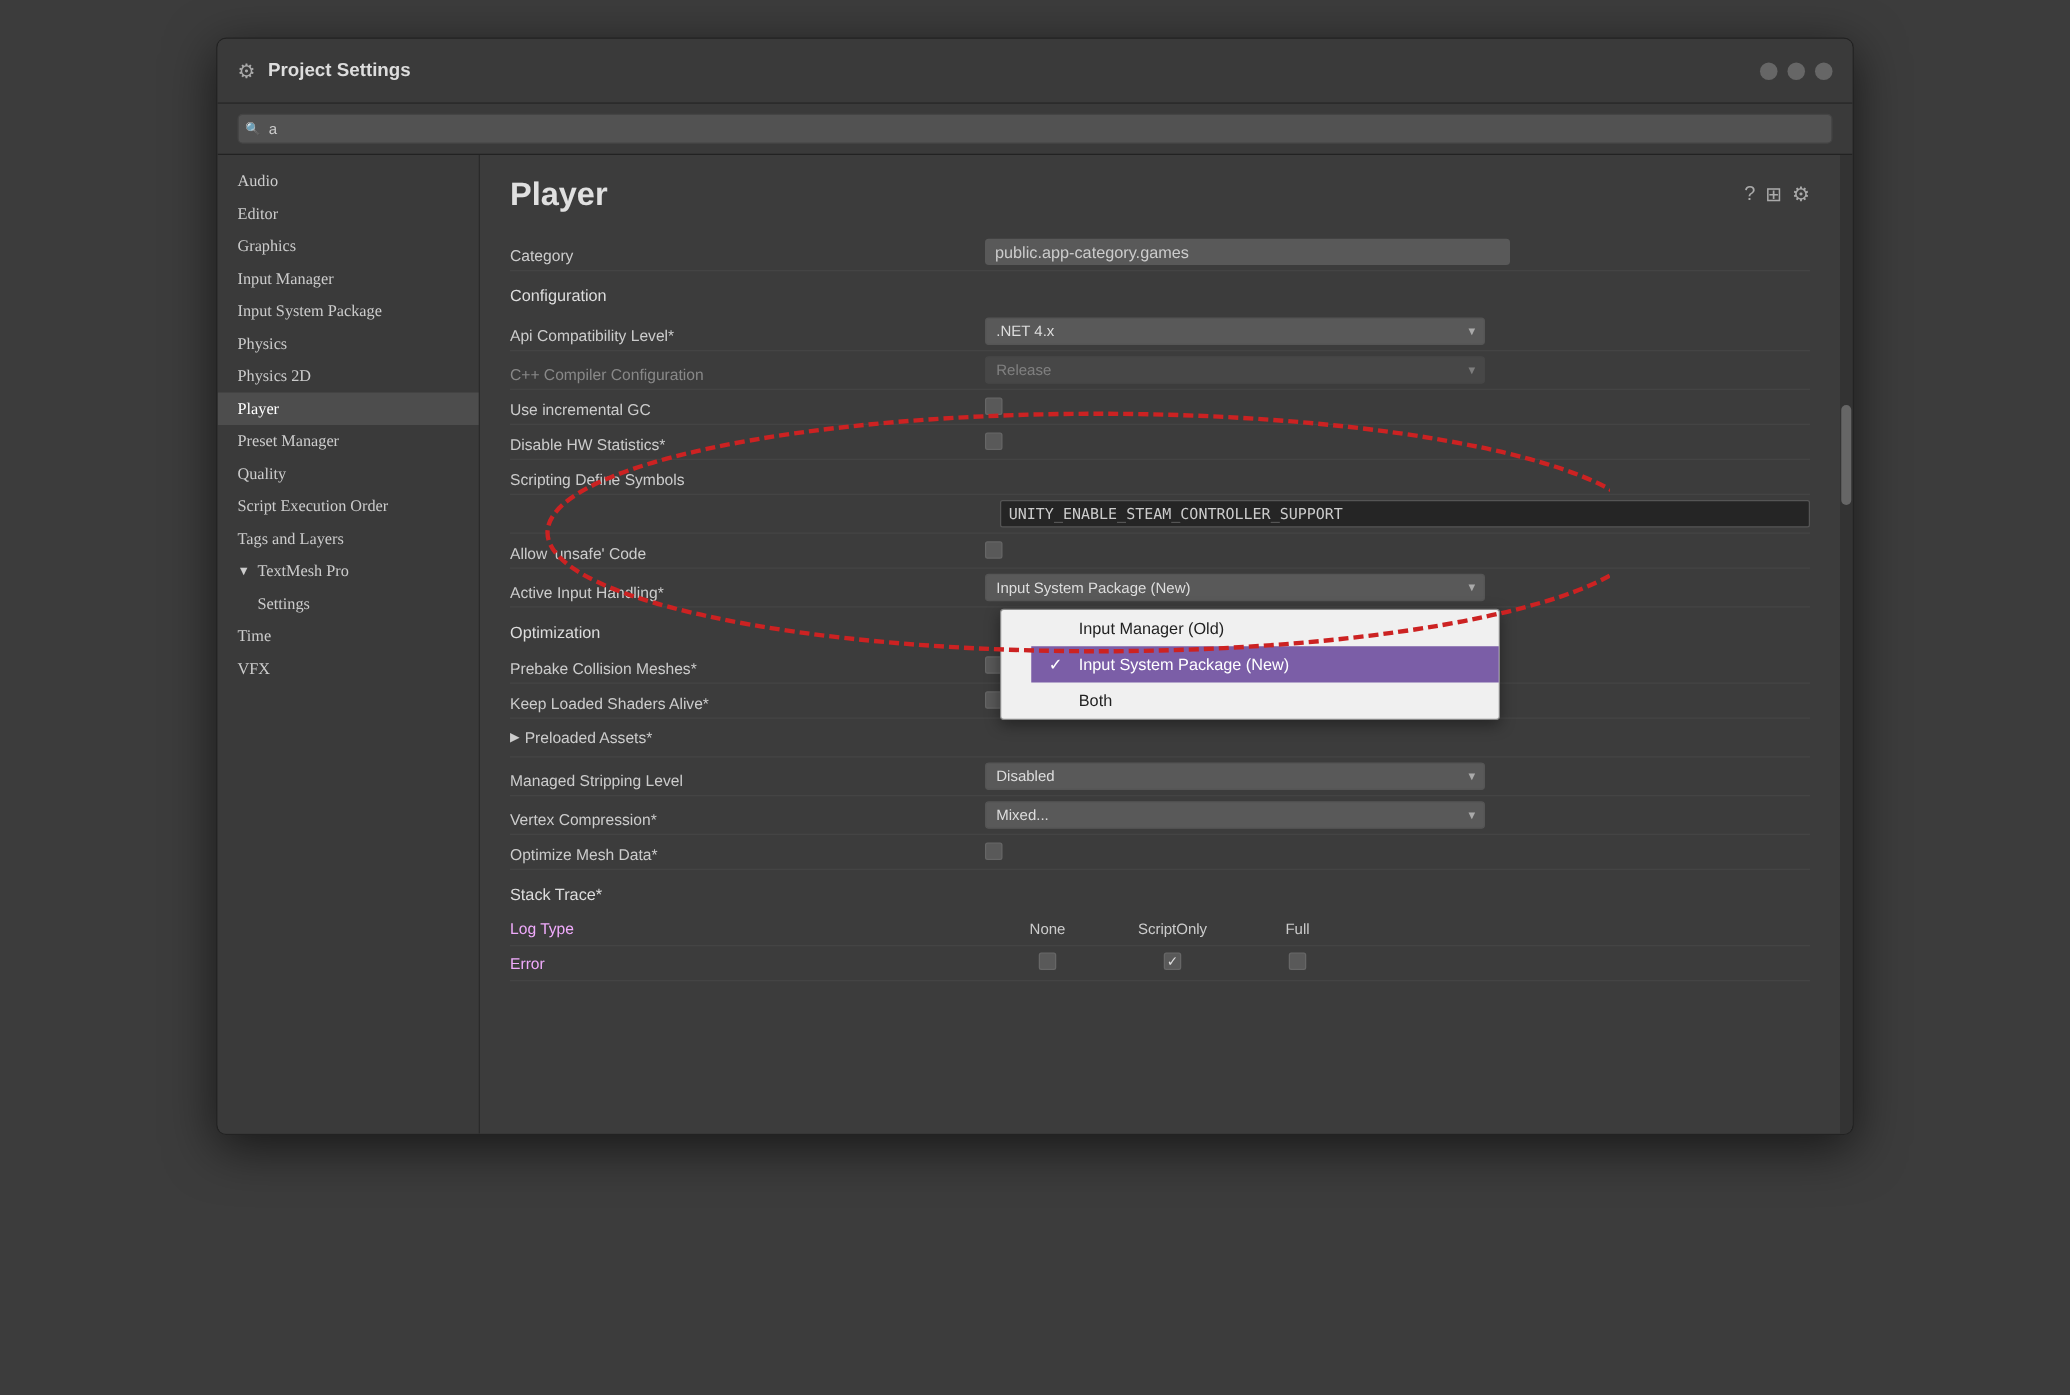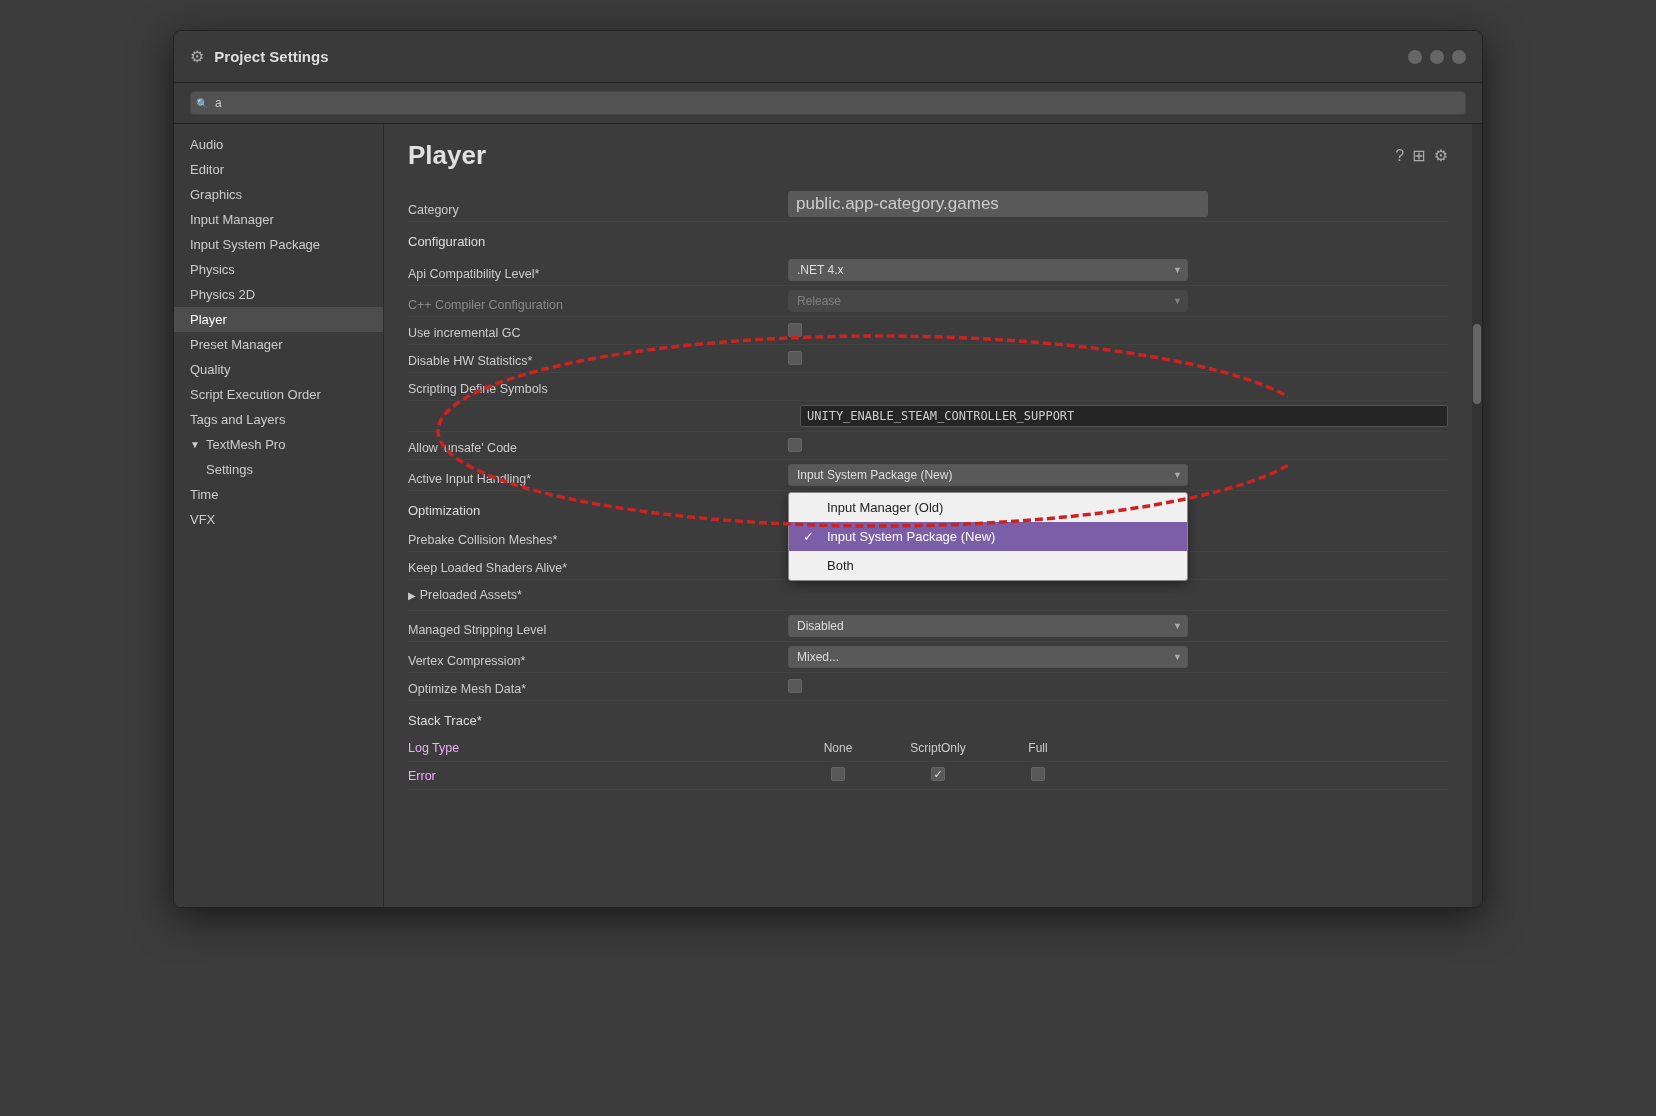--- a/index.html
+++ b/index.html
@@ -100,20 +100,21 @@
     }
 
     
     .sidebar {
       width: 210px;
       background: #3a3a3a;
       border-right: 1px solid #2a2a2a;
       overflow-y: auto;
       flex-shrink: 0;
       padding: 8px 0;
+      font-family: Liberation Serif, serif;
     }
     .sidebar-item {
       padding: 5px 16px;
       cursor: pointer;
       color: #ccc;
       font-size: 13px;
       display: flex;
       align-items: center;
       gap: 4px;
     }
@@ -427,21 +428,21 @@
         <span class="page-title">Player</span>
         <div class="header-icons">
           <span>?</span>
           <span>⊞</span>
           <span>⚙</span>
         </div>
       </div>
 
       <div class="setting-row">
         <div class="setting-label">Category</div>
-        <div class="setting-value" style="background:#595959; padding:3px 8px; border-radius:3px; font-size:17px; color:#ccc; max-width:420px;">public.app-category.games</div>
+        <div class="setting-value" style="background:#595959; padding:3px 8px; border-radius:3px; font-size:13px; color:#ccc; max-width:420px;">public.app-category.games</div>
       </div>
 
       <div class="section-label">Configuration</div>
 
 
       <div class="setting-row">
         <div class="setting-label">Api Compatibility Level*</div>
         <div class="setting-value">
           <div class="dropdown-wrapper">
             <select class="dropdown">
@@ -497,21 +498,21 @@
 
       <div class="setting-row" style="position:relative;">
         <div class="setting-label">Active Input Handling*</div>
         <div class="setting-value input-dropdown-container">
           <div class="dropdown-wrapper" style="max-width:400px;">
             <select class="dropdown">
               <option>Input System Package (New)</option>
             </select>
           </div>
 
-          <div class="dropdown-popup" style="left: 0; top: 28px;">
+          <div class="dropdown-popup" style="left: 12px; top: 28px; padding-left: 24px;">
             <div class="dropdown-popup-item">
               <span class="checkmark"></span>
               <span>Input Manager (Old)</span>
             </div>
             <div class="dropdown-popup-item selected">
               <span class="checkmark">✓</span>
               <span>Input System Package (New)</span>
             </div>
             <div class="dropdown-popup-item">
               <span class="checkmark"></span>

